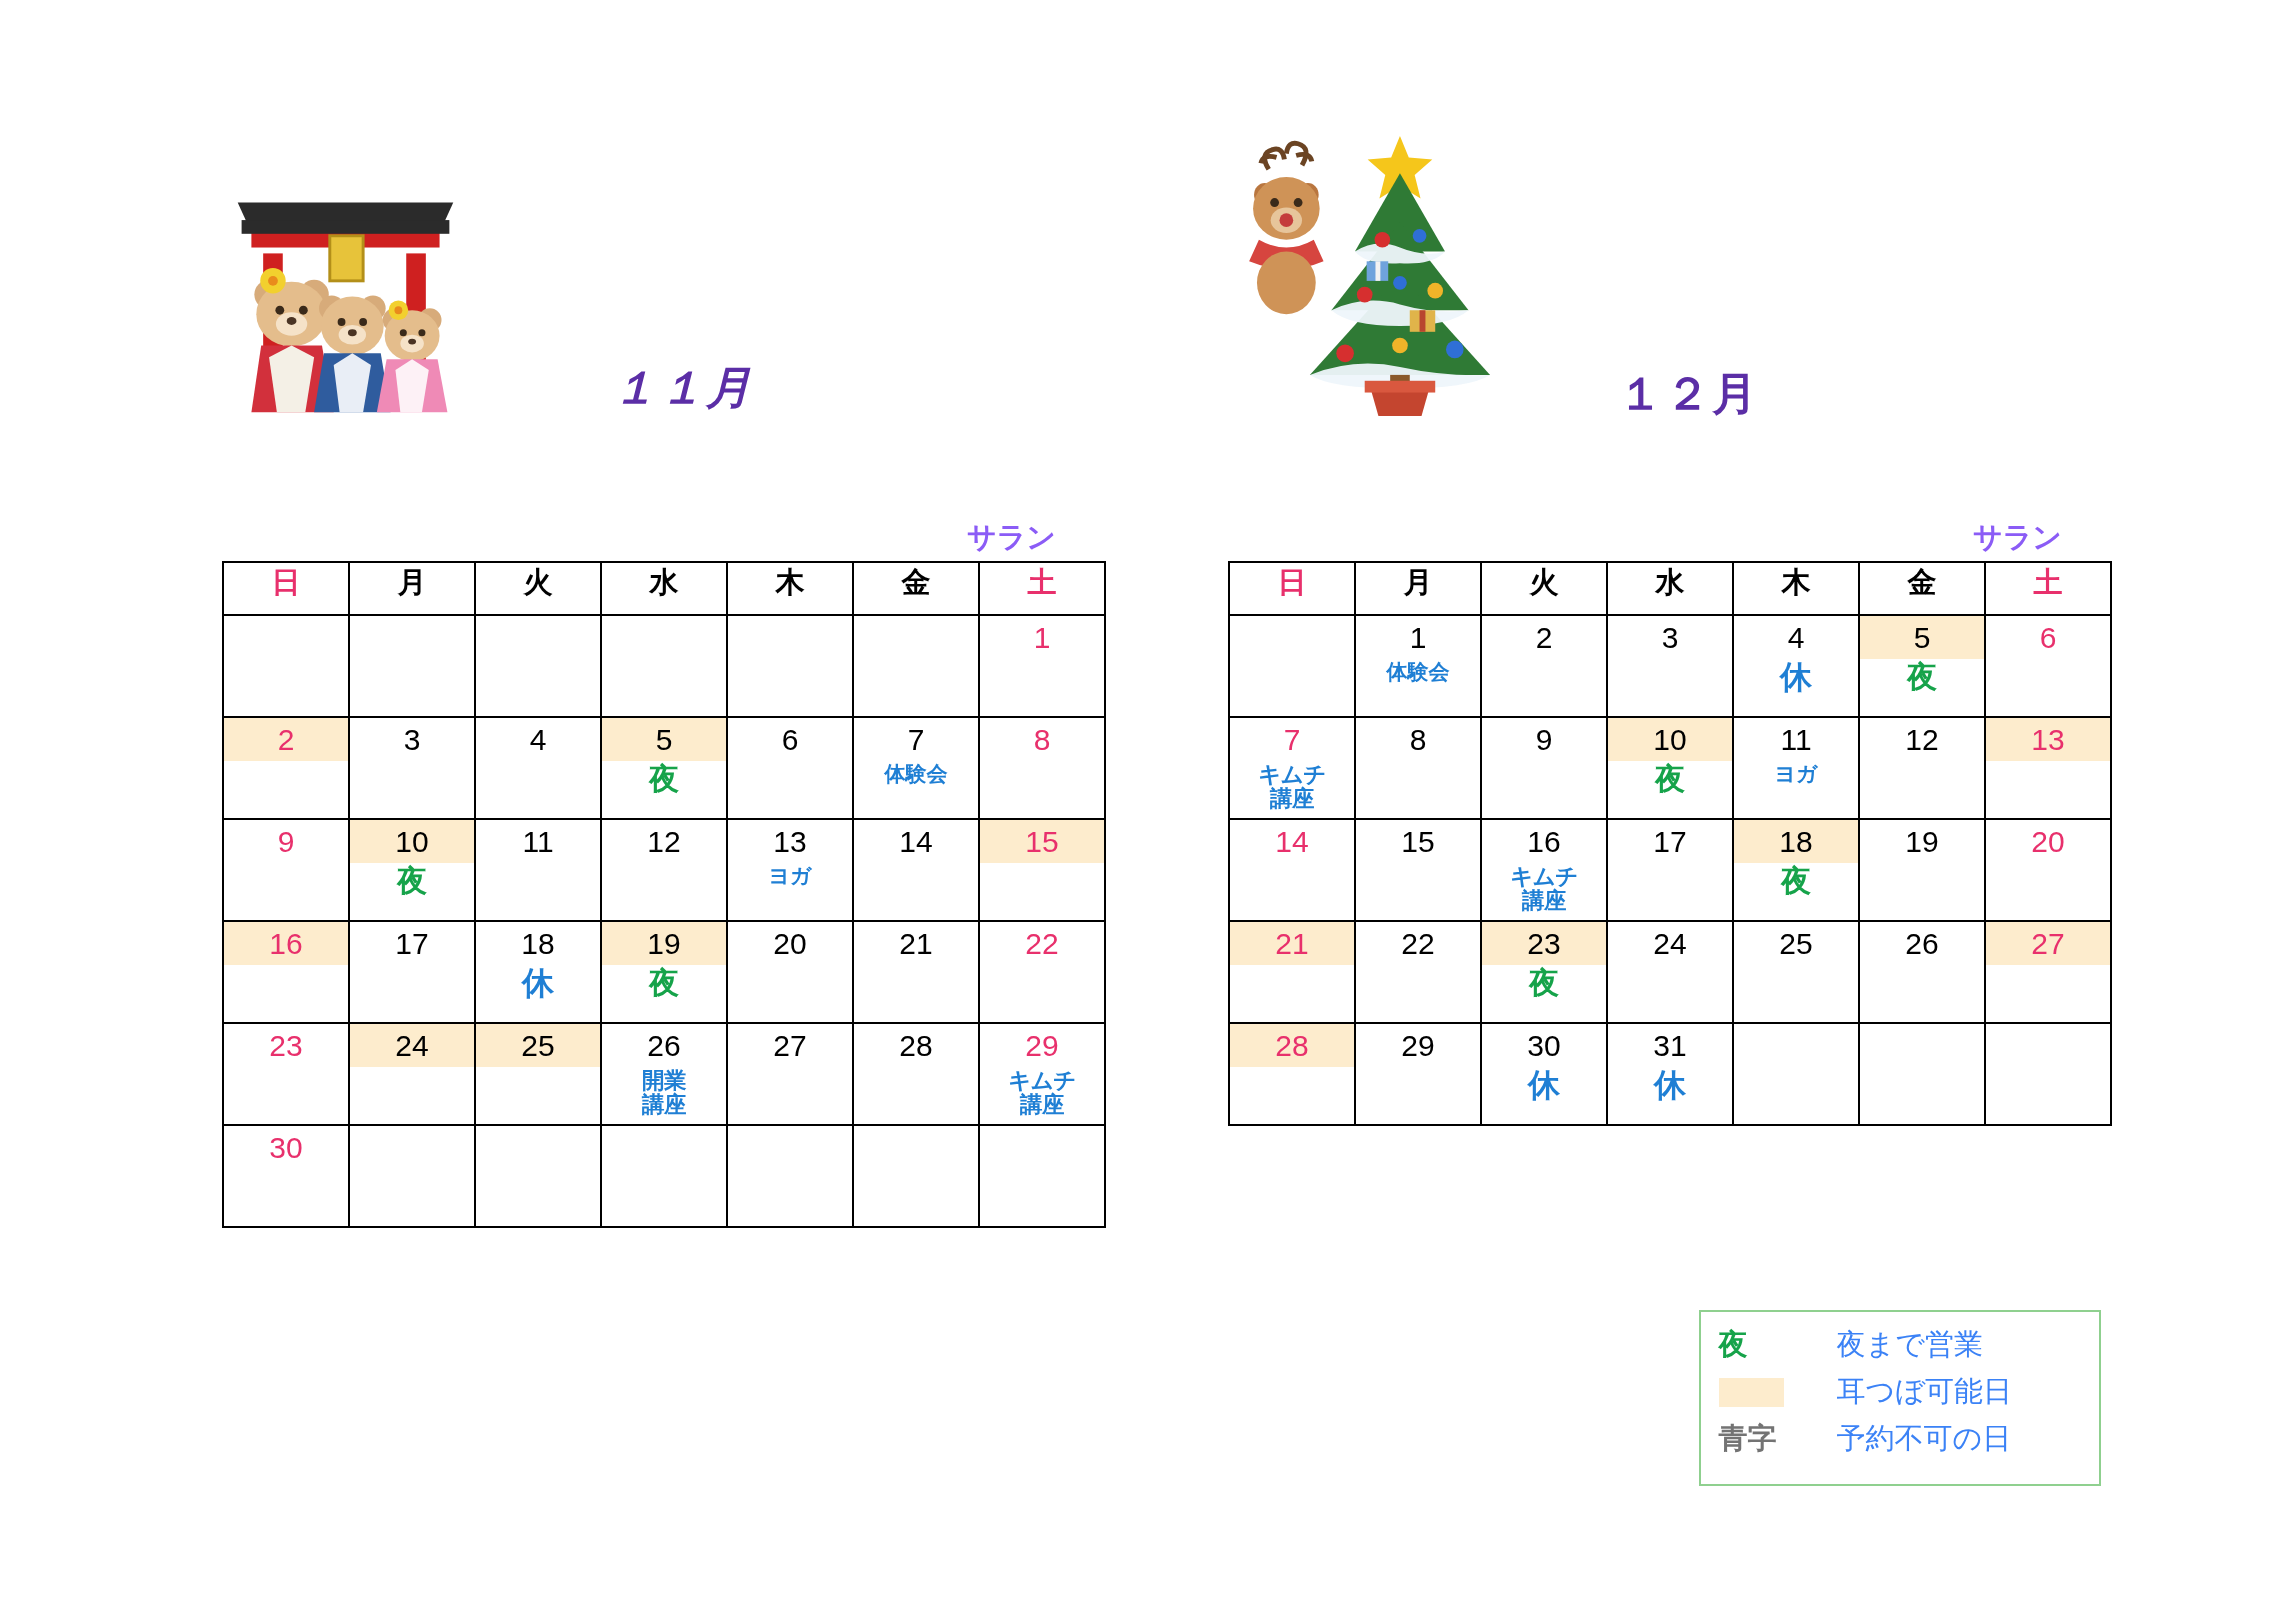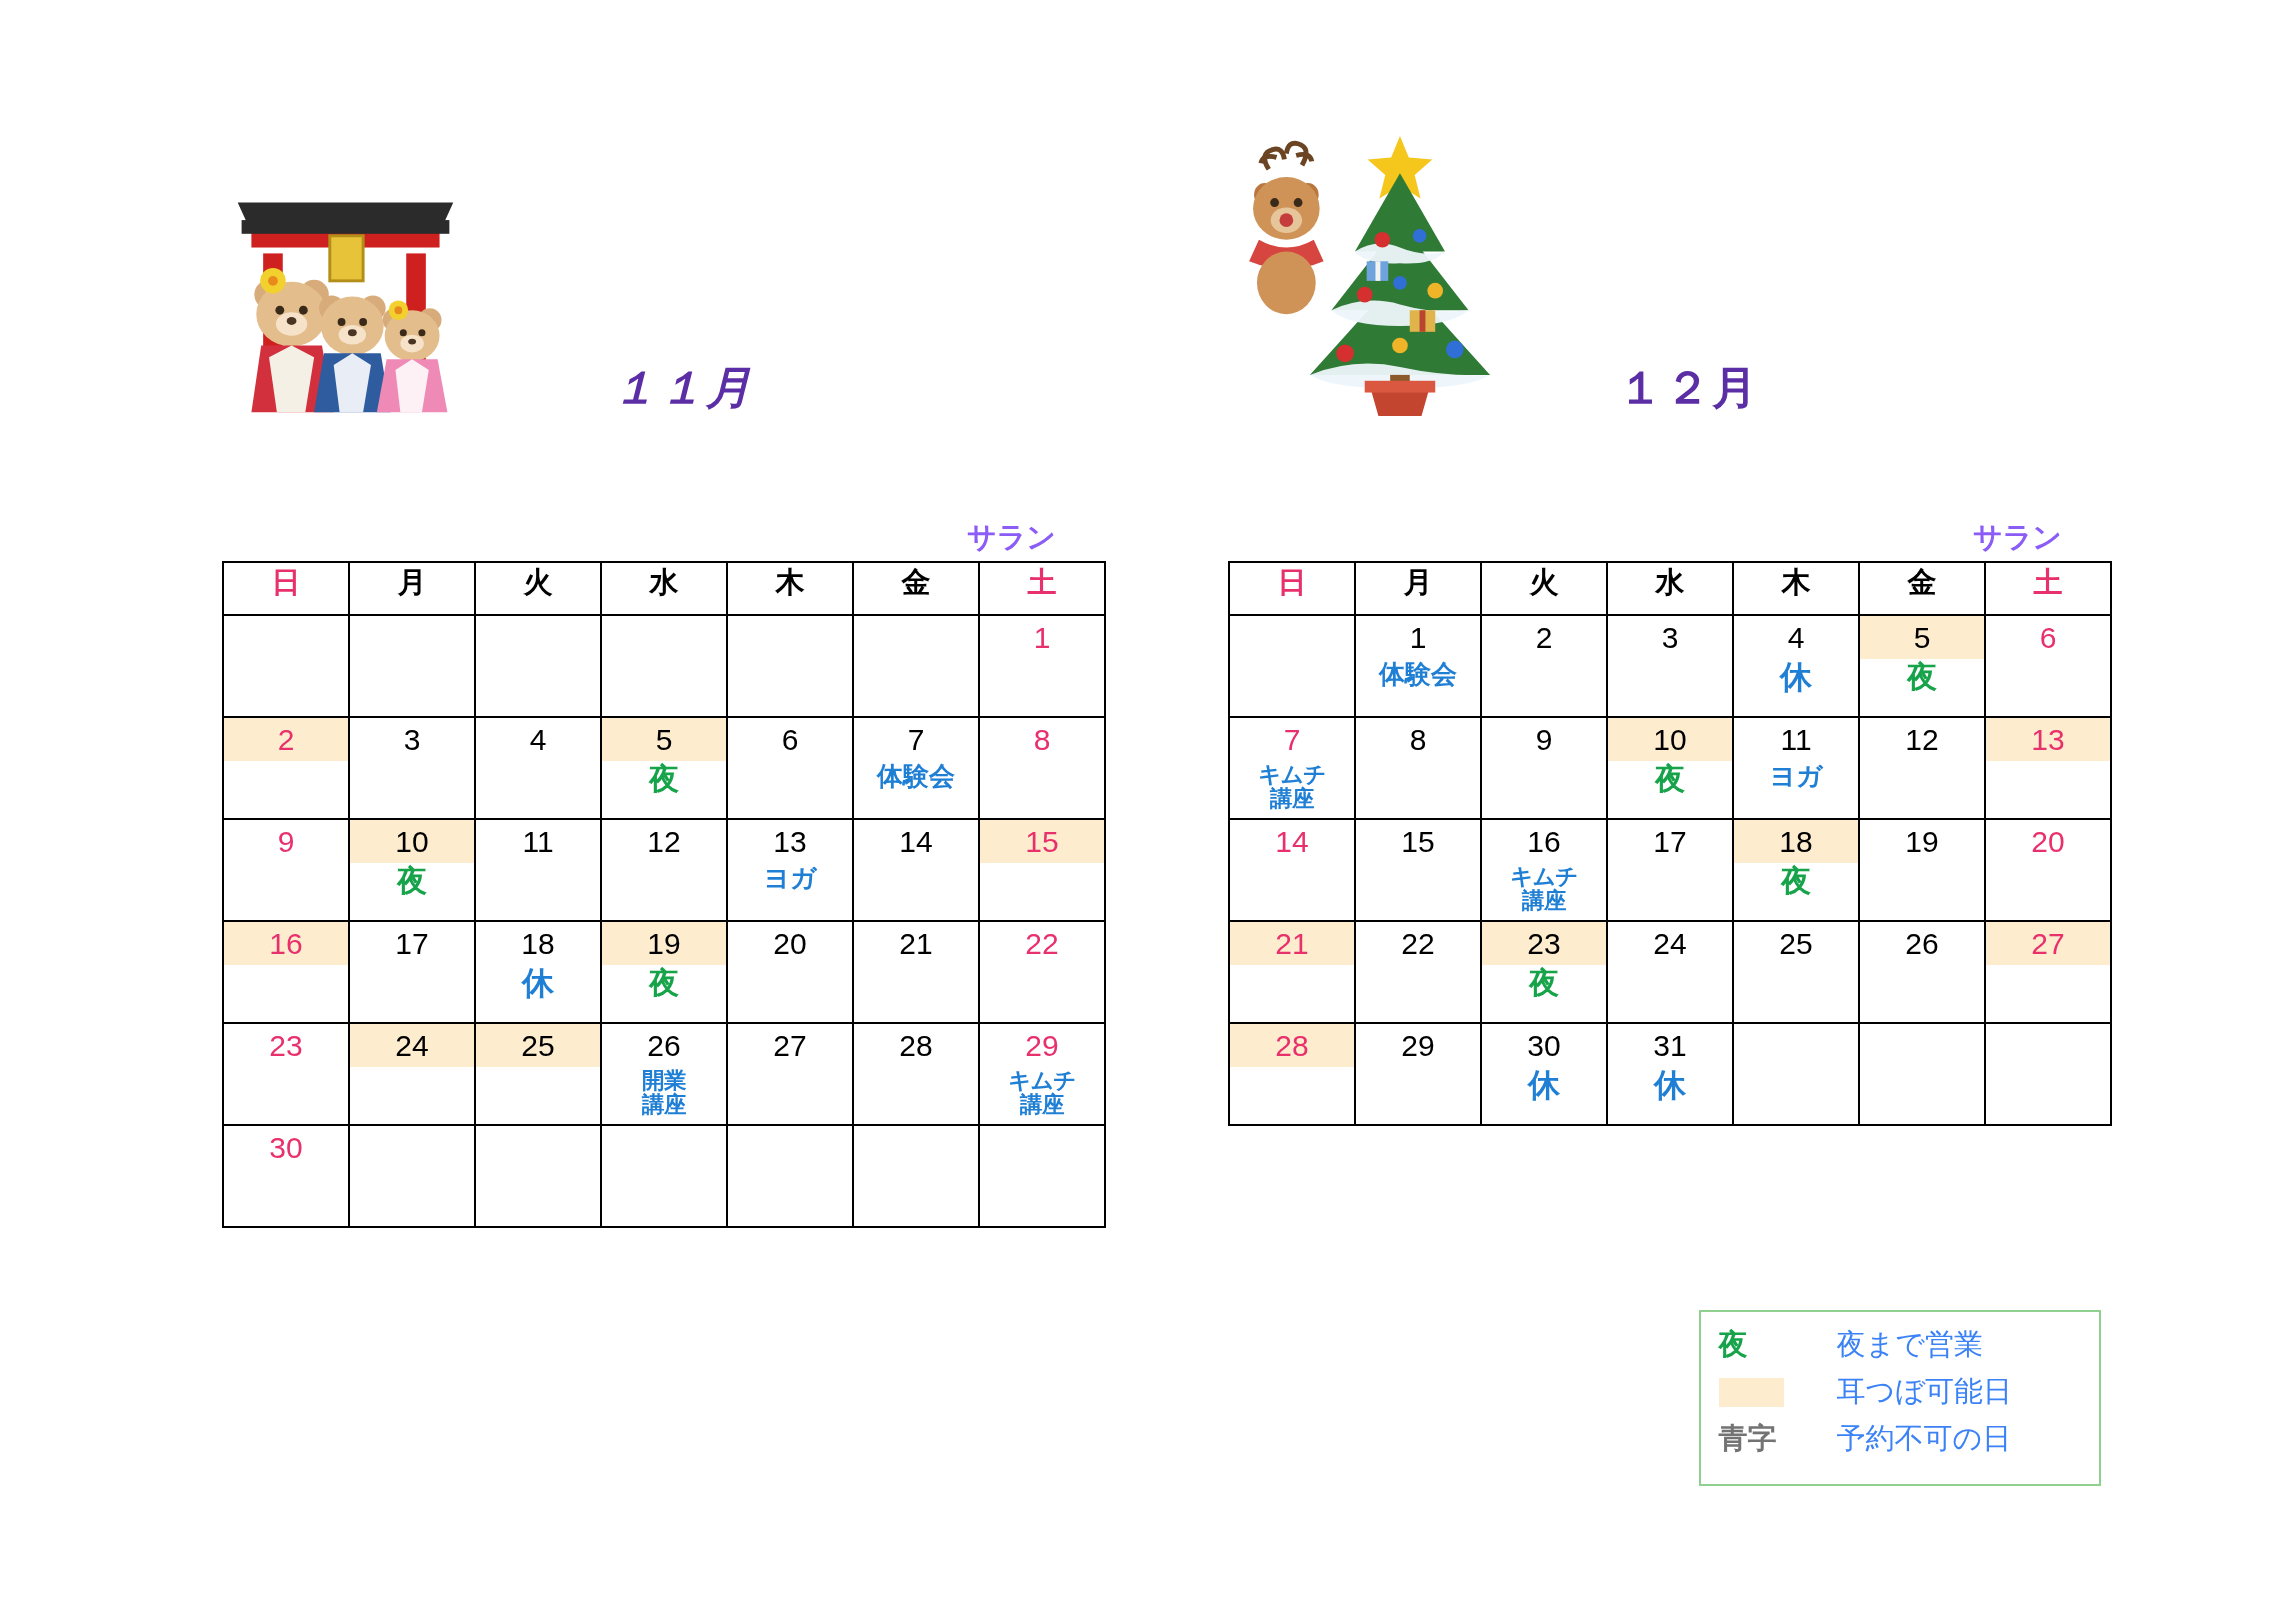--- a/index.html
+++ b/index.html
@@ -83,21 +83,21 @@
     line-height: 1.05;
     margin-top: 2px;
   }
   .note.green {
     color: #16a34a;
     font-size: 30px;
     font-weight: 700;
   }
   .note.blue {
     color: #1f7fd4;
-    font-size: 26px;
+    font-size: 21px;
     font-weight: 700;
   }
   .note.blue.small {
     font-size: 22.5px;
     letter-spacing: -0.5px;
   }
   .note.blue.big {
     font-size: 32px;
     font-weight: 700;
   }
@@ -411,21 +411,21 @@
           <ellipse cx="80" cy="104" rx="16" ry="13" fill="#e7c59b"></ellipse>
           <circle cx="68" cy="86" r="4.5" fill="#3a2a1a"></circle>
           <circle cx="92" cy="86" r="4.5" fill="#3a2a1a"></circle>
           <circle cx="80" cy="104" r="7" fill="#c43c3c"></circle>
           <path d="M52 124 q28 16 56 0 l10 22 q-38 16 -76 0 Z" fill="#d6453f"></path>
           <ellipse cx="80" cy="168" rx="30" ry="32" fill="#cf9357"></ellipse>
         </g>
       </svg>
     </div>
 
-    <div class="month-title" style="left:390px; top:250px;">１２月</div>
+    <div class="month-title" style="left:390px; top:256px;">１２月</div>
     <div class="shop-name" style="left:745px; top:410px;">サラン</div>
 
     <table class="cal" style="position:absolute; left:0px; top:453px; width:872px;">
       <thead>
         <tr>
           <th class="hdr-cell hdr-sun" style="width:124px;">日</th>
           <th class="hdr-cell" style="width:124px;">月</th>
           <th class="hdr-cell" style="width:124px;">火</th>
           <th class="hdr-cell" style="width:124px;">水</th>
           <th class="hdr-cell" style="width:124px;">木</th>

